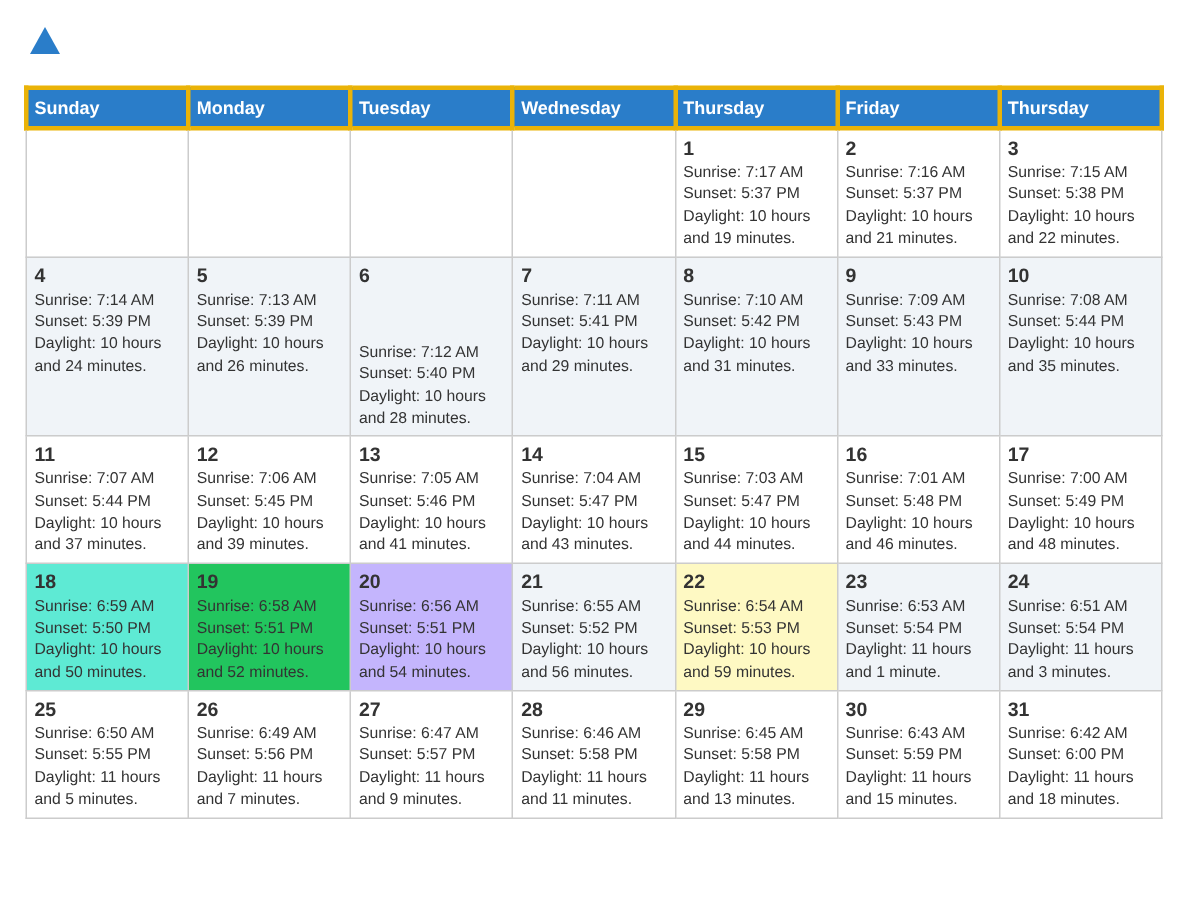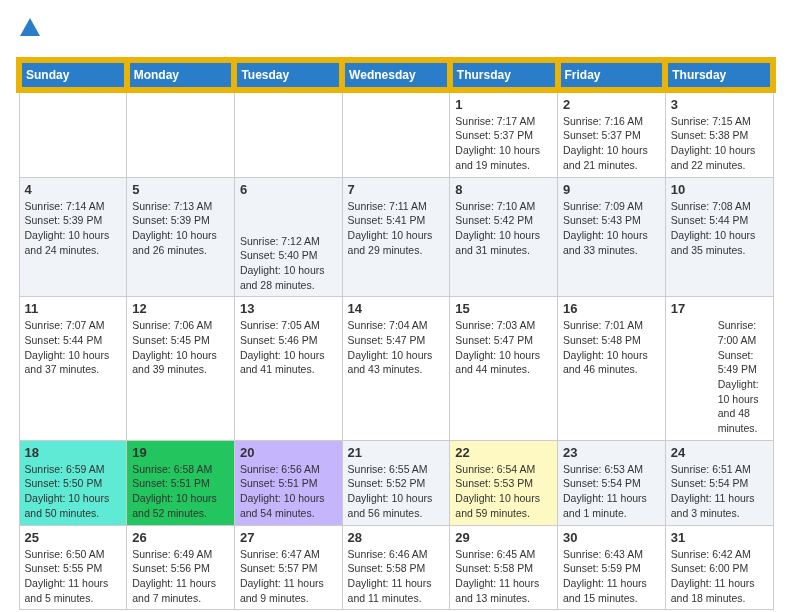--- a/index.html
+++ b/index.html
@@ -50,21 +50,21 @@
       border-collapse: collapse;
       font-size: 11px;
     }
     .calendar-table th {
       background-color: #2a7dc9;
       color: #fff;
       padding: 5px 4px;
       text-align: left;
       font-size: 12px;
       font-weight: bold;
-      border: 6px solid #eab308;
+      border: 3px solid #eab308;
     }
     .calendar-table td {
       border: 1px solid #ccc;
       vertical-align: top;
       padding: 4px 5px;
       width: calc(100% / 7);
       height: 80px;
       background: #fff;
     }
     .calendar-table tr:nth-child(even) td {
@@ -237,21 +237,21 @@
         </td>
         <td>
           <span class="day-number">16</span>
           <div class="day-info" style="white-space: pre-line;">Sunrise: 7:01 AM
 Sunset: 5:48 PM
 Daylight: 10 hours
 and 46 minutes.</div>
         </td>
         <td>
           <span class="day-number">17</span>
-          <div class="day-info" style="white-space: pre-line; margin-left: 47px;">Sunrise: 7:00 AM
+          <div class="day-info" style="white-space: pre-line;">Sunrise: 7:00 AM
 Sunset: 5:49 PM
 Daylight: 10 hours
 and 48 minutes.</div>
         </td>
       </tr>
       <tr>
         <td style="background: #5eead4;">
           <span class="day-number">18</span>
           <div class="day-info" style="white-space: pre-line;">Sunrise: 6:59 AM
 Sunset: 5:50 PM

